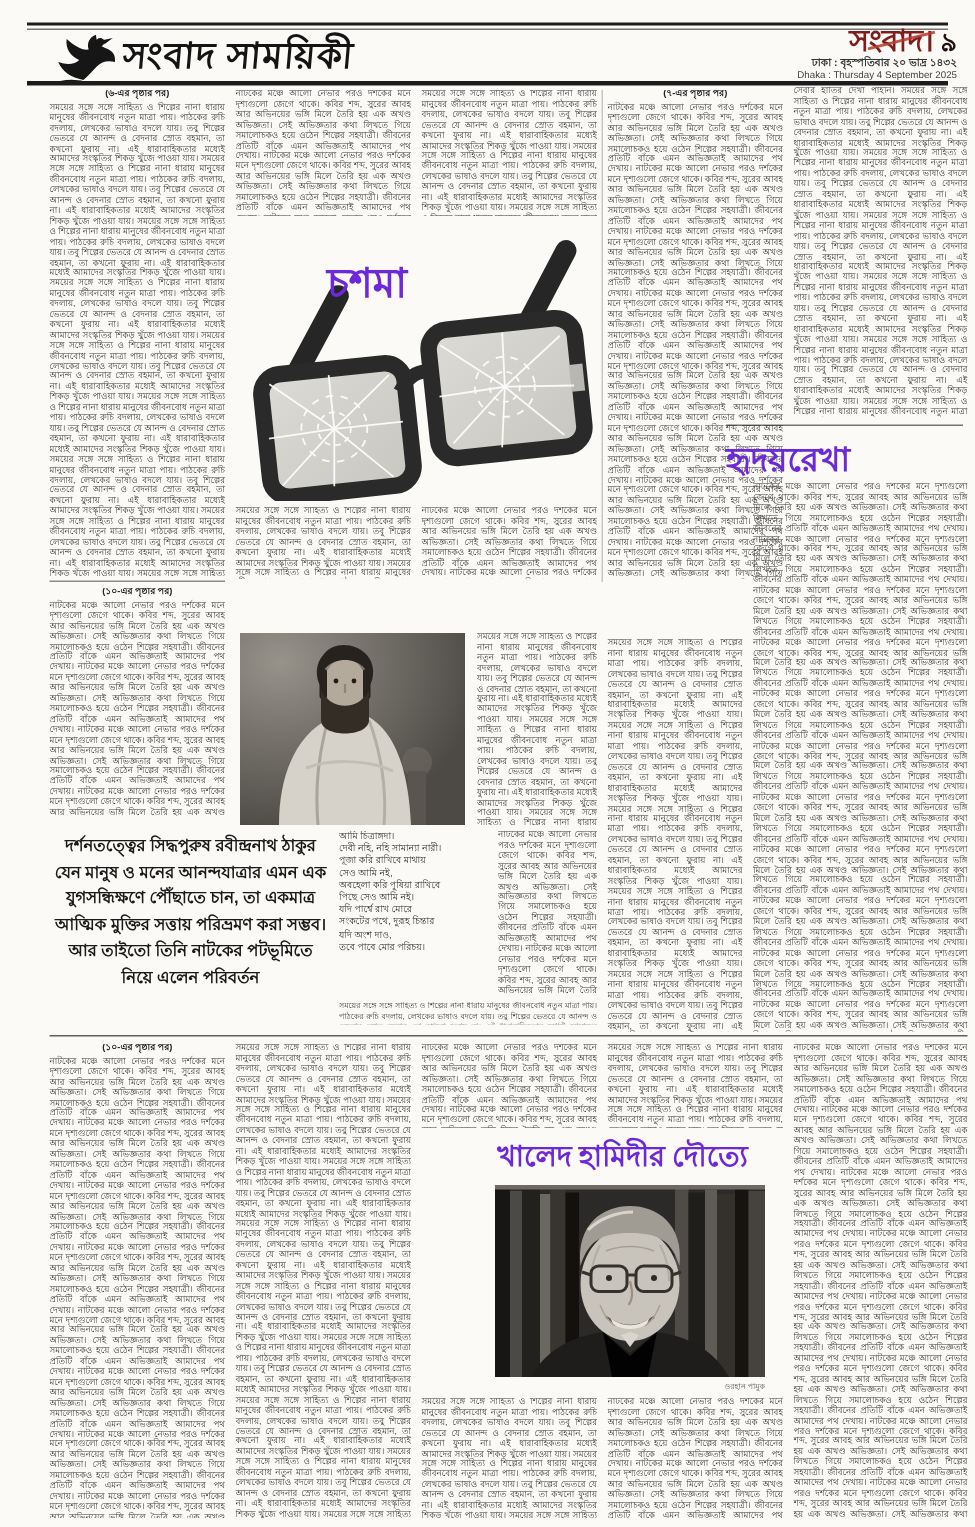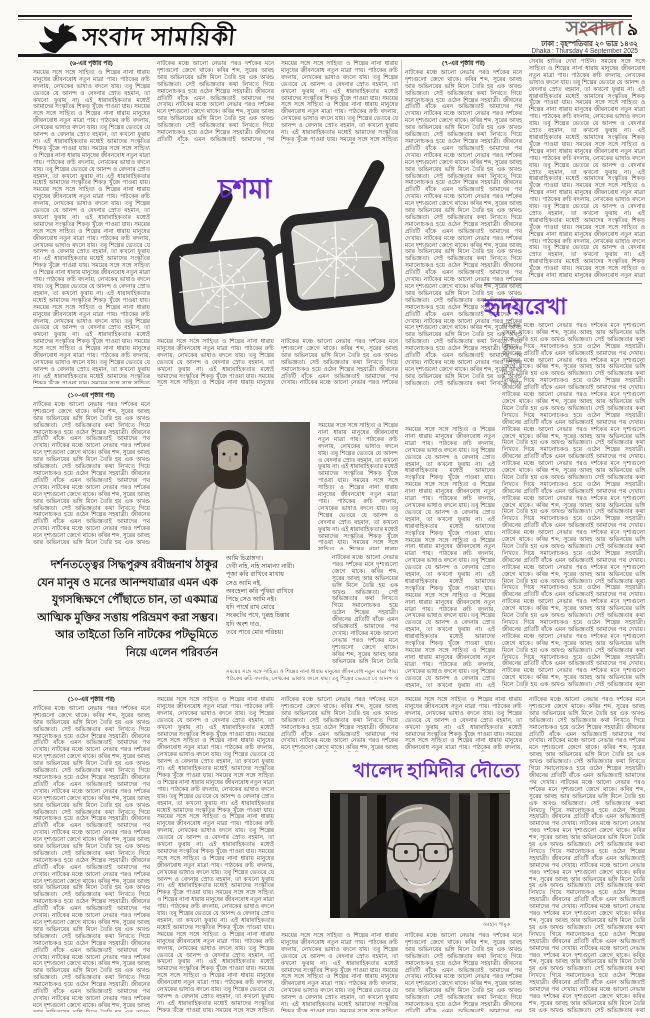--- a/index.html
+++ b/index.html
@@ -4,33 +4,33 @@
 <style>
   *{margin:0;padding:0;box-sizing:border-box}
   html,body{background:#9a9a9a}
   body{font-family:"Liberation Sans","DejaVu Sans",sans-serif}
   .page{position:relative;width:650px;height:1018px;margin:0 auto;background:#fbfaf7;overflow:hidden;color:#2f2f2f}
   .rule{position:absolute;background:#1c1c1c}
   .vrule{position:absolute;background:#c7c5c0;width:1px}
   .masthead-logo{position:absolute;left:36px;top:18px;display:flex;align-items:flex-end;gap:4px}
   .logo-text{font-size:24px;font-weight:bold;color:#141414;transform:skewX(-5deg);letter-spacing:1px;font-family:"Liberation Serif","DejaVu Serif",serif}
   .nameplate{position:absolute;left:440px;top:17px;width:198px;text-align:right;line-height:1.1}
-  .np-title{font-size:20px;font-weight:bold;color:#737373;position:relative;display:inline-block;font-family:"Liberation Serif","DejaVu Serif",serif}
+  .np-title{font-size:20px;font-weight:bold;color:#7f1d1d;position:relative;display:inline-block;font-family:"Liberation Serif","DejaVu Serif",serif}
   .np-num{font-size:17px;font-weight:bold;color:#201010}
   .red-mark{position:absolute;right:14px;top:9px;width:46px;height:2px;background:#b43a2e;transform:rotate(-14deg);opacity:.85}
   .np-date{font-size:7px;font-weight:bold;color:#333}
   .np-date-en{font-size:6.5px;color:#444}
   .colblock{position:absolute;overflow:hidden;font-size:5.8px;line-height:6.9px;text-align:justify;color:#3c3c3c}
   .marker{display:block;text-align:center;font-weight:bold;font-size:6.2px;margin-bottom:2px;color:#222}
   .headline{position:absolute;font-weight:bold;color:#6d28d9;font-family:"Liberation Serif","DejaVu Serif",serif;white-space:nowrap}
   .hl-choshma{font-size:27px}
   .hl-chit{font-size:20px}
   .hl-hrid{font-size:22px;text-align:left;white-space:nowrap}
-  .hl-khaled{font-size:19px;text-align:right}
-  .pullquote{position:absolute;overflow:hidden;font-weight:bold;font-size:11px;line-height:17.5px;color:#1a1a1a;text-align:right}
+  .hl-khaled{font-size:19px;text-align:center}
+  .pullquote{position:absolute;overflow:hidden;font-weight:bold;font-size:11px;line-height:17.5px;color:#1a1a1a;text-align:center}
   .verse{position:absolute;overflow:hidden;font-size:6.2px;line-height:8.2px;white-space:pre-line;color:#333}
   .figure{position:absolute;overflow:hidden;background:#e8e6e1}
   .caption{position:absolute;font-size:5.2px;color:#555;text-align:right}
   svg{display:block}
 </style>
 </head>
 <body>
 
 <div class="page">
 

